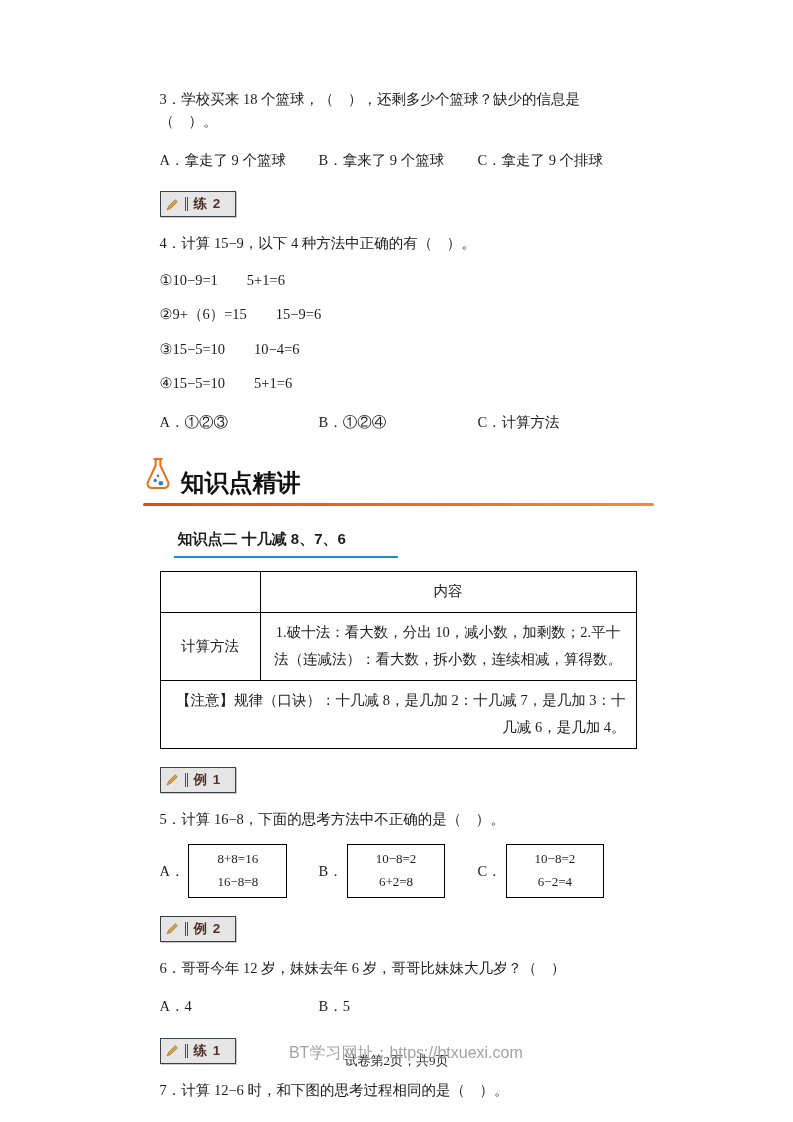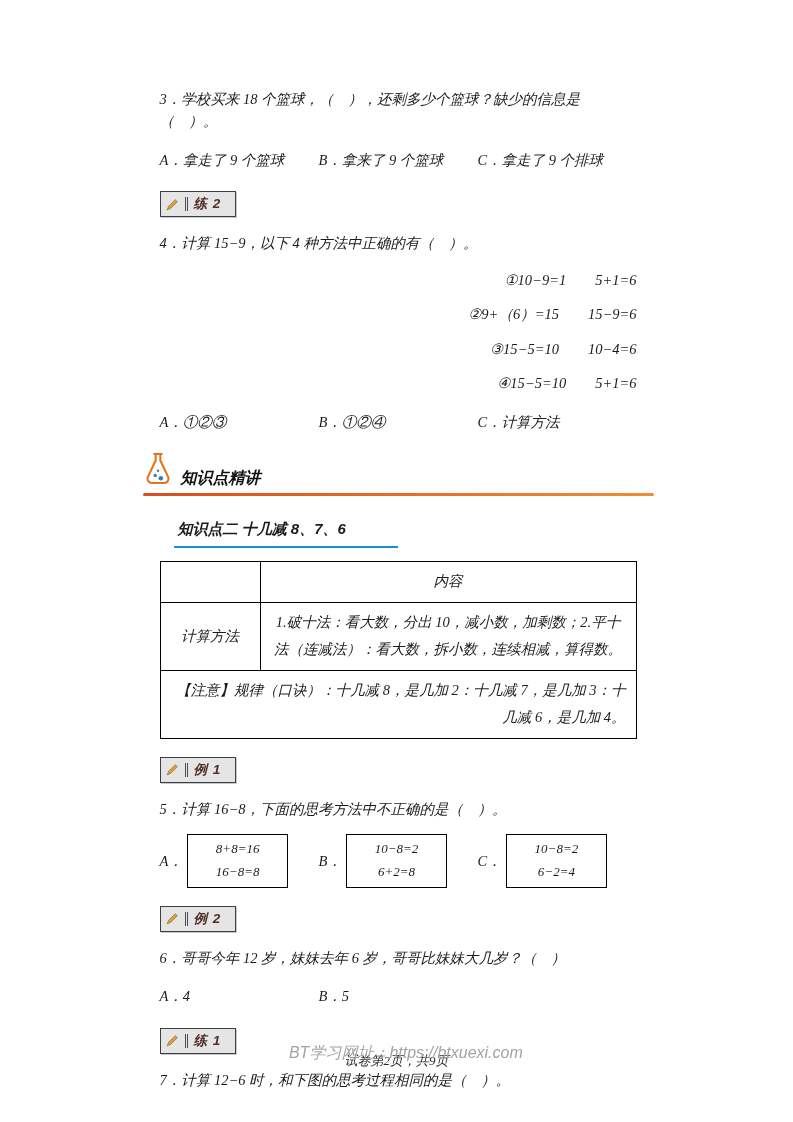--- a/index.html
+++ b/index.html
@@ -7,26 +7,25 @@
   .page {
     position: relative;
     width: 700px;
     height: 1122px;
     margin: 0 auto;
     background: #ffffff;
     font-family: "Liberation Serif", "DejaVu Serif", serif;
     color: #1c1c1c;
     font-size: 14.5px;
     overflow: hidden;
-    font-style: italic;
   }
   .content { padding: 88px 110px 0 113px; }
 
   .q-text { margin: 0 0 14px 0; line-height: 1.55; }
-  .method-line { margin: 4px 0 12px 0; line-height: 1.55; text-align: right; }
+  .method-line { margin: 4px 0 12px 0; line-height: 1.55; }
 
   .opt-row { display: flex; margin: 16px 0 18px 0; }
   .opt { width: 33.33%; line-height: 1.55; }
 
   .badge {
     display: inline-flex;
     align-items: center;
     border: 1.4px solid #3a3f46;
     background: #e5e5e5;
     padding: 3px 14px 3px 5px;
@@ -49,21 +48,21 @@
   .badge-icon { display: inline-flex; align-items: center; }
 
   .section-header {
     display: flex;
     align-items: center;
     gap: 8px;
     margin: 18px 0 4px -17px;
   }
   .section-title {
     font-family: "Liberation Sans", "DejaVu Sans", sans-serif;
-    font-size: 16px;
+    font-size: 24px;
     font-weight: bold;
     color: #111;
     margin-top: 16px;
   }
   .section-rule {
     height: 3px;
     margin: 2px 0 0 -17px;
     width: calc(100% + 34px);
     background: linear-gradient(90deg, #d94e1d, #ef8d35);
     border-radius: 2px;

